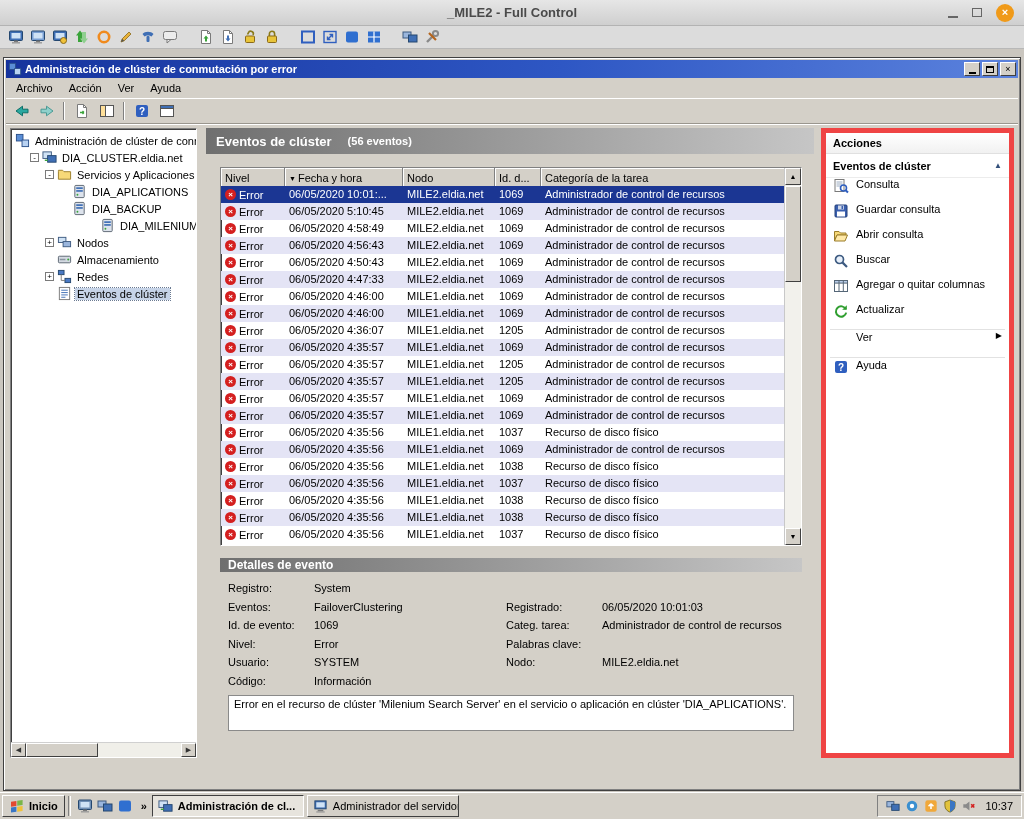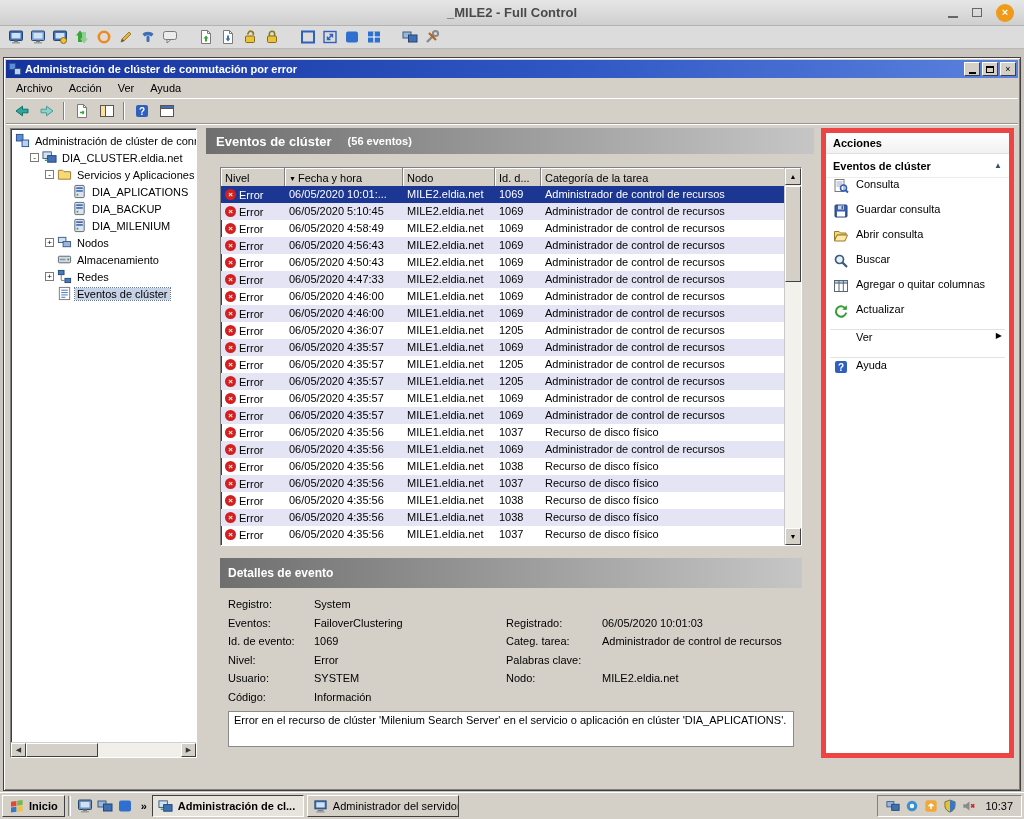--- a/index.html
+++ b/index.html
@@ -70,21 +70,21 @@
   .cell{padding-left:4px;white-space:nowrap;overflow:hidden;flex:0 0 auto;line-height:17px;}
   .cl0{width:64px;display:flex;align-items:center;gap:3px;line-height:normal;}
   .cl1{width:118px}.cl2{width:92px}.cl3{width:46px}.cl4{flex:1}
   .err{width:11px;height:11px;border-radius:50%;background:#d41f1f;color:#fff;font-size:8px;font-weight:bold;display:flex;align-items:center;justify-content:center;flex:0 0 auto;line-height:1;}
   .vscroll{position:absolute;top:0;right:0;bottom:0;width:17px;background:#f2f1ec;border-left:1px solid #c8c8c8;z-index:2;}
   .vs-up,.vs-down{position:absolute;left:0;width:16px;height:17px;background:#d4d0c8;border:1px solid;border-color:#fff #404040 #404040 #fff;font-size:7px;display:flex;align-items:center;justify-content:center;}
   .vs-up{top:0}.vs-down{bottom:0}
   .vs-thumb{position:absolute;top:18px;left:0;width:16px;height:96px;background:#d4d0c8;border:1px solid;border-color:#fff #404040 #404040 #fff;}
 
   .details{margin:12px 12px 0 14px;flex:0 0 auto;}
-  .d-banner{height:30px;background:linear-gradient(90deg,#6f6f6f,#c6c6c6);color:#fff;font-weight:bold;font-size:12px;display:flex;align-items:center;padding-left:8px;}
+  .d-banner{height:14px;background:linear-gradient(90deg,#6f6f6f,#c6c6c6);color:#fff;font-weight:bold;font-size:12px;display:flex;align-items:center;padding-left:8px;}
   .d-body{padding:10px 8px 0 8px;}
   .d-grid{display:grid;grid-template-columns:86px 192px 96px 1fr;row-gap:6.5px;}
   .d-grid div{white-space:nowrap;overflow:hidden;}
   .desc-box{margin-top:8px;min-height:36px;background:#fff;border:1px solid #8a8a8a;padding:2px 5px;}
 
   .actions-pane{width:193px;flex:0 0 auto;background:#fff;border:5px solid #ef4444;display:flex;flex-direction:column;}
   .a-header{height:21px;display:flex;align-items:center;font-weight:bold;padding-left:7px;border-bottom:1px solid #e0e0e0;background:linear-gradient(#ffffff,#f1f1f1);}
   .a-sub{height:24px;display:flex;align-items:center;font-weight:bold;padding:0 7px;border-bottom:1px solid #ececec;}
   .a-collapse{margin-left:auto;font-size:8px;color:#33507a;}
   .a-list{flex:1;}
@@ -368,21 +368,21 @@
                 <span class="t-ico">
                   <svg viewBox="0 0 16 16" xmlns="http://www.w3.org/2000/svg">
                     <rect x="3" y="1.5" width="10" height="13" rx="1" fill="#dde3ec" stroke="#5a6470"></rect>
                     <rect x="4.5" y="3.5" width="7" height="1.8" fill="#3f6fb5"></rect>
                     <rect x="4.5" y="6.5" width="7" height="1.8" fill="#3f6fb5"></rect>
                     <circle cx="5.8" cy="11.5" r="1" fill="#3aa43a"></circle>
                   </svg>
                 </span>
                 <span class="t-label">DIA_BACKUP</span>
               </div>
-              <div class="tree-item" style="padding-left: 49px;">
+              <div class="tree-item" style="padding-left: 77px;">
                 <span class="exp-slot"></span>
                 <span class="t-ico">
                   <svg viewBox="0 0 16 16" xmlns="http://www.w3.org/2000/svg">
                     <rect x="3" y="1.5" width="10" height="13" rx="1" fill="#dde3ec" stroke="#5a6470"></rect>
                     <rect x="4.5" y="3.5" width="7" height="1.8" fill="#3f6fb5"></rect>
                     <rect x="4.5" y="6.5" width="7" height="1.8" fill="#3f6fb5"></rect>
                     <circle cx="5.8" cy="11.5" r="1" fill="#3aa43a"></circle>
                   </svg>
                 </span>
                 <span class="t-label">DIA_MILENIUM</span>

